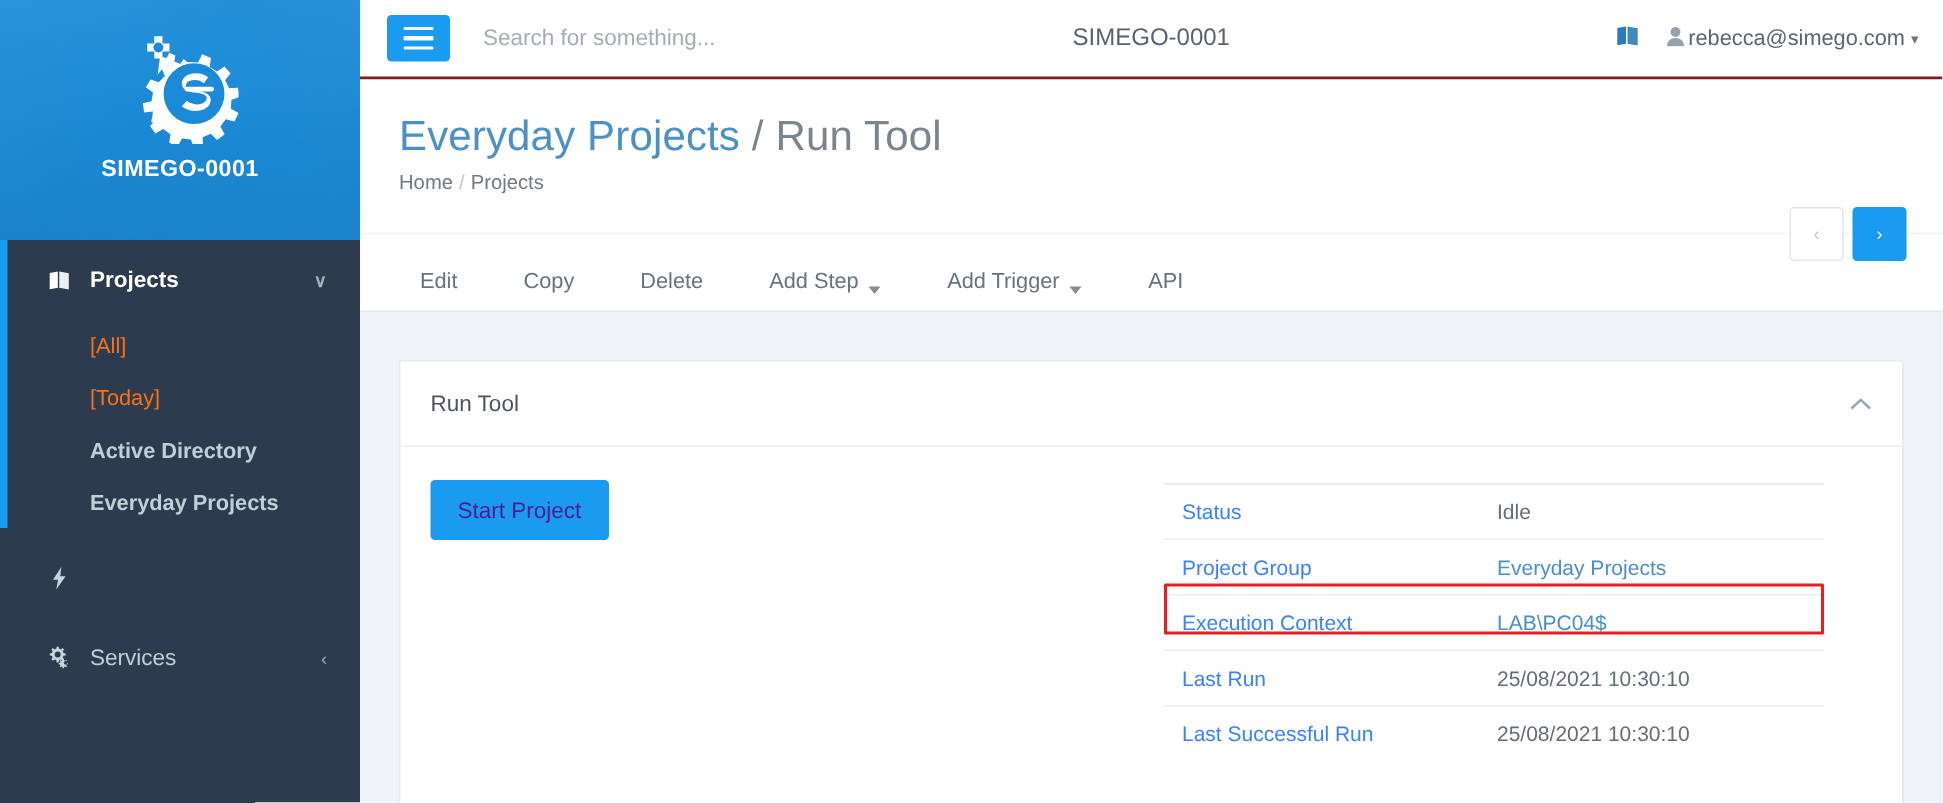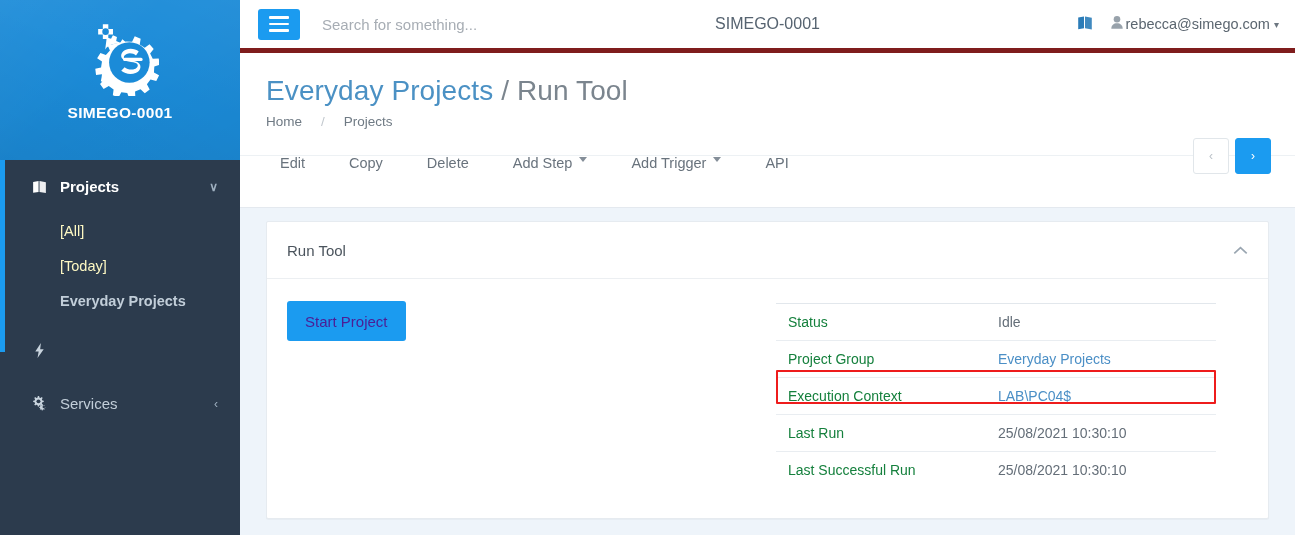--- a/index.html
+++ b/index.html
@@ -88,42 +88,42 @@
 
   .nav-item.active { color: #ffffff; font-weight: bold; }
   .nav-item.active .nav-ico { color: #ffffff; }
 
   .nav-sub-wrap { background: #2c3b4d; padding-bottom: 6px; }
   .nav-sub {
     display: flex;
     align-items: center;
     height: 35px;
     padding-left: 60px;
-    color: #fef9c3;
+    color: #f97316;
     font-size: 14.5px;
     cursor: pointer;
   }
   .nav-sub.bold { font-weight: bold; color: #c2ced9; }
 
   .nav-item.plain { color: #c2ced9; font-size: 15px; }
 
   
   .main {
     flex: 1;
     height: 535px;
     background: #eef4fa;
     display: flex;
     flex-direction: column;
     overflow: hidden;
   }
 
   .topbar {
     height: 53px;
     background: #ffffff;
-    border-bottom: 5px solid #7f1d1d;
+    border-bottom: 2px solid #7f1d1d;
     display: flex;
     align-items: center;
     padding: 0 16px 0 18px;
     flex: 0 0 53px;
     position: relative;
   }
   .burger {
     width: 42px;
     height: 31px;
     background: #1b9bf0;
@@ -197,21 +197,21 @@
     letter-spacing: .1px;
     line-height: 1.15;
   }
   .page-title .accent { color: #4b91c4; }
   .breadcrumb {
     margin-top: 7px;
     font-size: 13.5px;
     color: #6f7a84;
     display: flex;
     align-items: center;
-    gap: 19px;
+    gap: 4px;
   }
   .breadcrumb .sep { color: #c2c8ce; }
   .breadcrumb .crumb { cursor: pointer; }
 
   .page-nav-btns {
     position: absolute;
     right: 24px;
     top: 85px;
     display: flex;
     gap: 6px;
@@ -234,43 +234,43 @@
     background: #ffffff;
     border-top: 1px solid #edf1f4;
     border-bottom: 1px solid #e4e9ef;
     height: 53px;
     flex: 0 0 53px;
     display: flex;
     align-items: center;
     padding-left: 18px;
   }
   .tb-item {
-    padding: 0 22px;
+    padding: 12px 22px;
     height: 53px;
     display: flex;
-    align-items: flex-start;
+    align-items: flex-end;
     font-size: 14.5px;
     color: #69737d;
     cursor: pointer;
     gap: 7px;
   }
   .tb-caret {
     display: inline-block;
     width: 0; height: 0;
     border-left: 4px solid transparent;
     border-right: 4px solid transparent;
     border-top: 5px solid #848e98;
     margin-top: 2px;
   }
 
   
   .content {
     flex: 1;
     background: #eef4fa;
-    padding: 13px 26px 0 26px;
+    padding: 32px 26px 0 26px;
     overflow: hidden;
   }
 
   .panel {
     background: #ffffff;
     border: 1px solid #e6ebf0;
     border-radius: 2px;
     box-shadow: 0 1px 1px rgba(0,0,0,.03);
   }
   .panel-head {
@@ -315,21 +315,21 @@
     margin-top: 2px;
   }
   table.detail {
     width: 100%;
     border-collapse: collapse;
     font-size: 14px;
   }
   table.detail td {
     padding: 10px 4px 10px 12px;
     border-top: 1px solid #e9edf1;
-    color: #15803d;
+    color: #3b82f6;
     vertical-align: middle;
     height: 33px;
   }
   table.detail tr:first-child td { border-top: 1px solid #e2e7ec; }
   table.detail td.k { width: 210px; }
   table.detail td.v { color: #646e78; }
   table.detail td.v.link { color: #4b8fc6; cursor: pointer; }
 
   .hl-box {
     position: absolute;
@@ -382,20 +382,23 @@
         <span class="nav-label">Projects</span>
         <span class="nav-caret">∨</span>
       </div>
 
       <div class="nav-sub-wrap">
         <div class="nav-sub">
           <span>[All]</span>
         </div>
         <div class="nav-sub">
           <span>[Today]</span>
+        </div>
+        <div class="nav-sub bold">
+          <span>Active Directory</span>
         </div>
         <div class="nav-sub bold">
           <span>Everyday Projects</span>
         </div>
       </div>
 
       <div class="nav-item plain">
         <span class="nav-ico">
           <svg width="11" height="15" viewBox="0 0 11 16" fill="currentColor">
             <path d="M7 0 L1 9 H4.6 L3.4 16 L10 6.6 H6.2 Z"></path>

